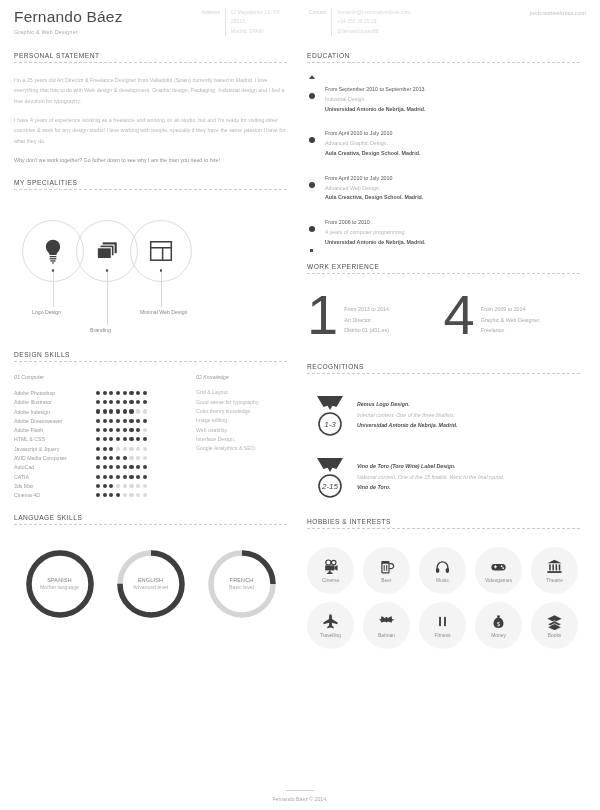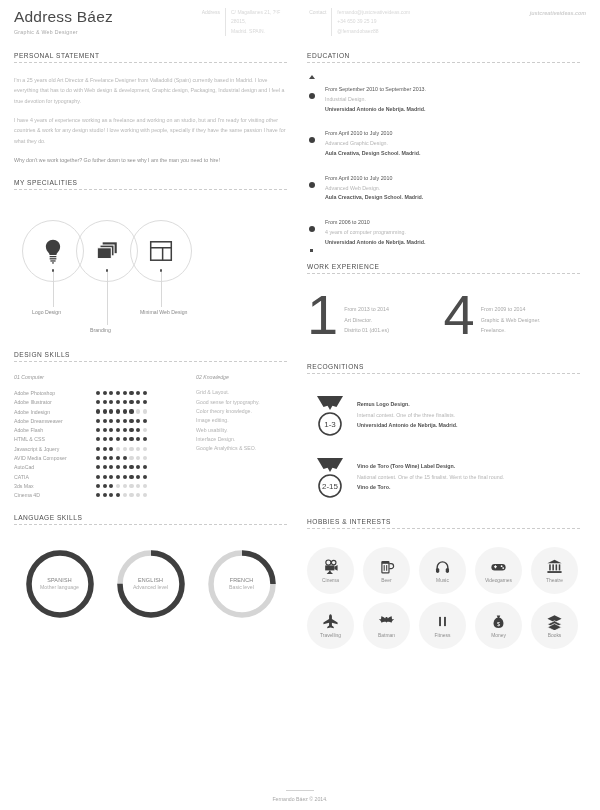--- a/index.html
+++ b/index.html
@@ -107,21 +107,21 @@
   
   .footer { position: absolute; left: 0; right: 0; bottom: 8px; text-align: center; }
   .footer-rule { width: 28px; height: 1px; background: #d2d2d2; margin: 0 auto 5px auto; }
   .footer-txt { font-size: 5.2px; color: #a8a8a8; }
 </style>
 </head>
 <body>
 
 <div class="header">
   <div class="hdr-name-block">
-    <div class="hdr-name">Address Báez</div>
+    <div class="hdr-name">Fernando Báez</div>
     <div class="hdr-role">Graphic &amp; Web Designer</div>
   </div>
 
   <div class="hdr-col">
     <div class="hdr-label">Address</div>
     <div class="hdr-divider"></div>
     <div class="hdr-lines">
       <div>C/ Magallanes 21, 7ºF</div>
       <div>28015,</div>
       <div>Madrid. SPAIN.</div>
@@ -471,21 +471,21 @@
               <div class="work-l2">Graphic &amp; Web Designer.</div>
               <div class="work-l3">Freelance.</div>
             </div>
           </div>
         </div>
     </div>
 
     <div class="sec" style="margin-top:26px;">
       <div class="sec-title">RECOGNITIONS</div>
       <div class="sec-rule"></div>
-      <div id="rec-list" style="padding-top:8px;">
+      <div id="rec-list" style="padding-top:8px;font-style:italic;">
           <div class="rec">
             <svg class="rec-medal" viewBox="0 0 34 44">
               <path d="M4 2 L13 2 L17 11 L10.5 13 Z" fill="#3f3f3f"></path>
               <path d="M30 2 L21 2 L17 11 L23.5 13 Z" fill="#3f3f3f"></path>
               <path d="M9 2 L25 2 L17 16 Z" fill="#3f3f3f"></path>
               <circle cx="17" cy="30" r="11" fill="#ffffff" stroke="#3f3f3f" stroke-width="1.6"></circle>
               <text x="17" y="33" font-family="Liberation Sans, sans-serif" font-size="8" fill="#3f3f3f" text-anchor="middle">1-3</text>
             </svg>
             <div class="rec-txt">
               <div class="rec-l1">Remus Logo Design.</div>

